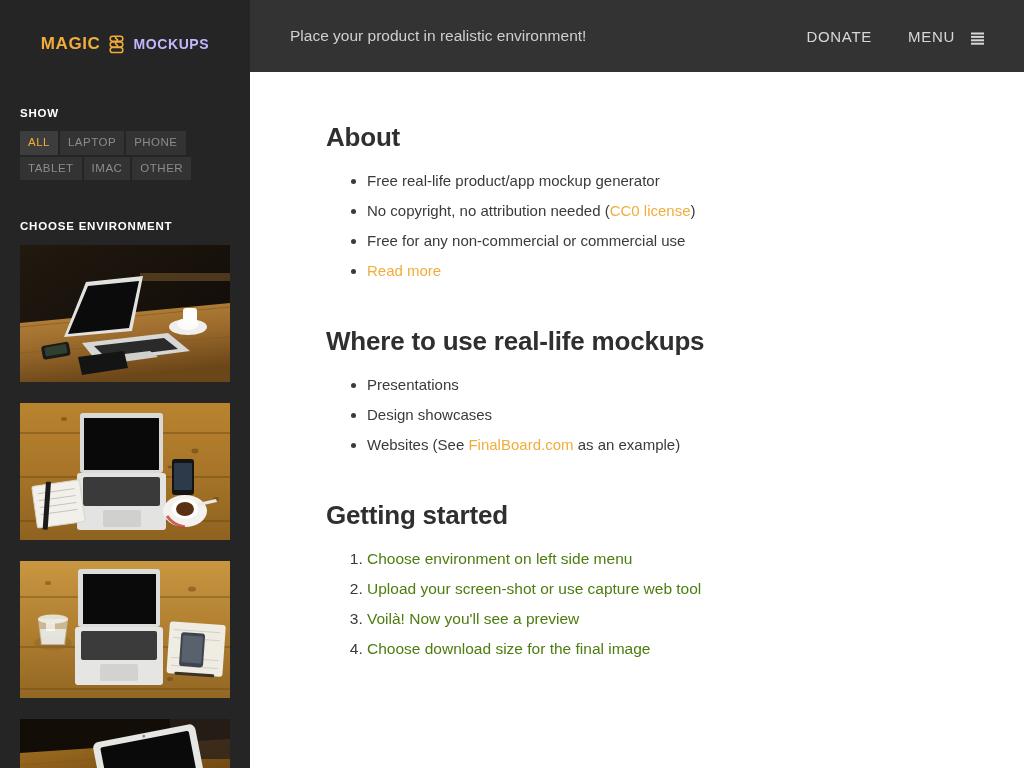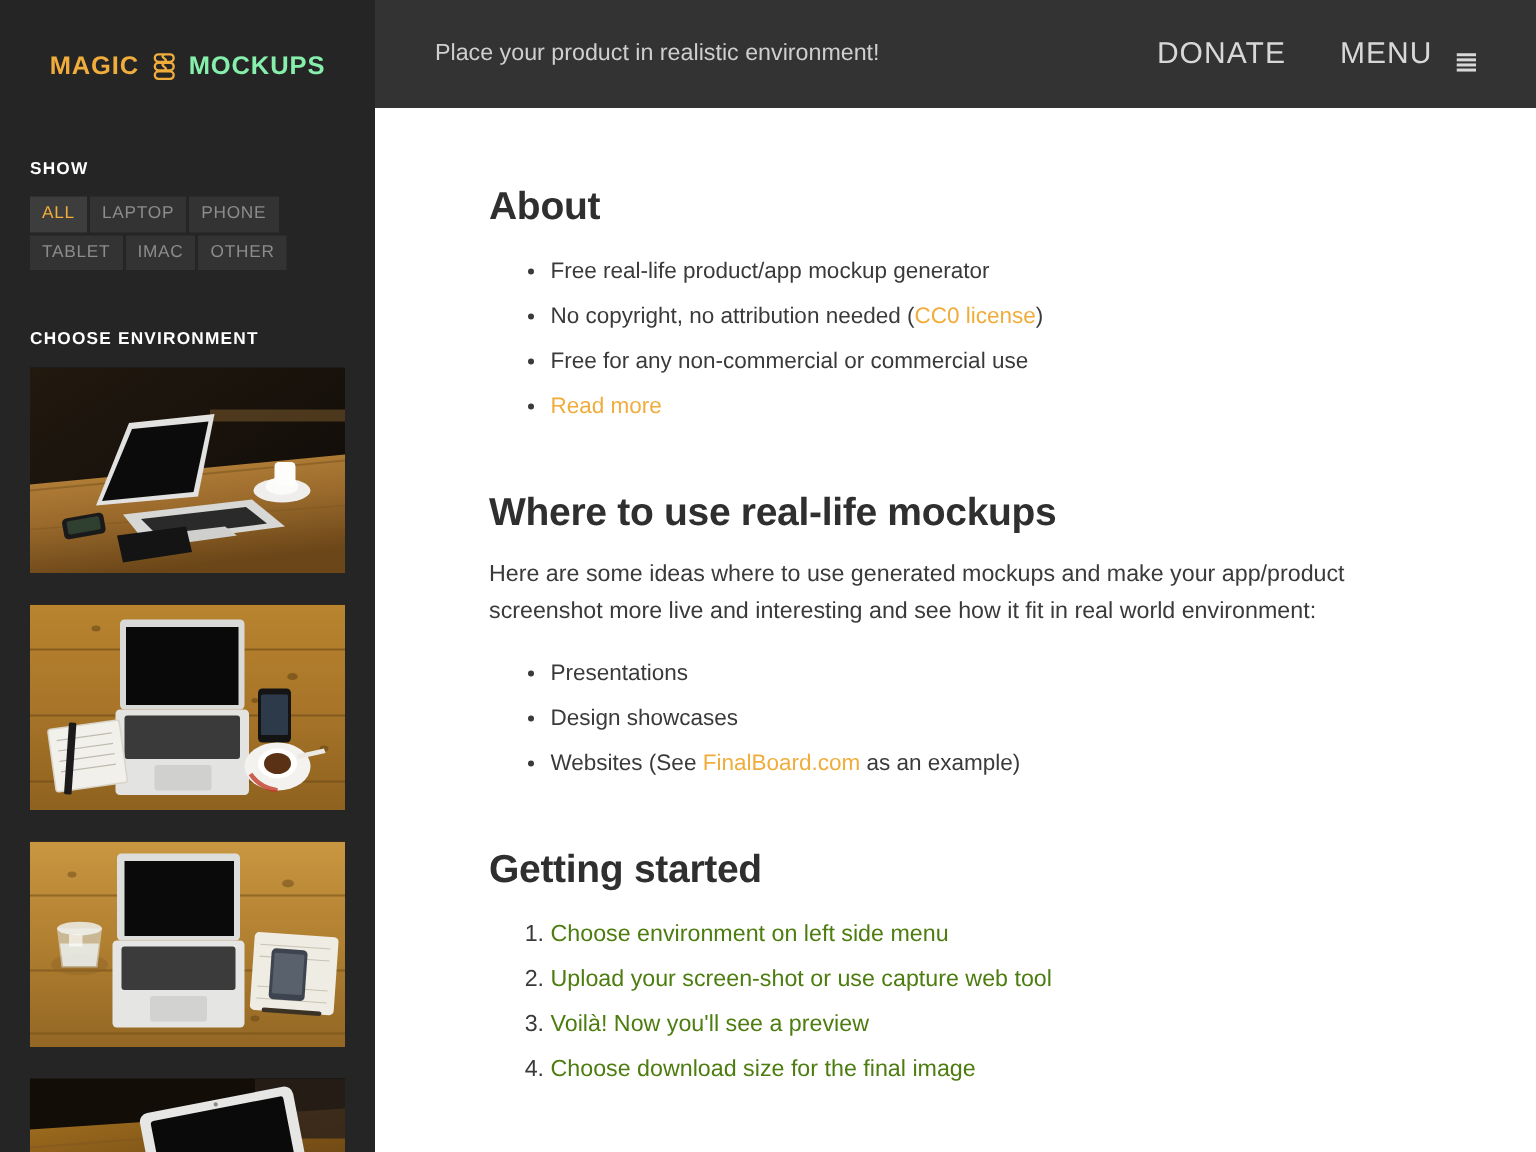--- a/index.html
+++ b/index.html
@@ -36,22 +36,22 @@
     gap: 9px;
     user-select: none;
   }
   .brand-magic {
     color: #f0ad3c;
     font-size: 17px;
     font-weight: bold;
     letter-spacing: 0.6px;
   }
   .brand-mockups {
-    color: #86efac;
-    font-size: 17px;
+    color: #c4b5fd;
+    font-size: 14px;
     font-weight: bold;
     letter-spacing: 0.6px;
   }
   .brand-icon {
     display: block;
     width: 15px;
     height: 19px;
   }
 
   .side-body { padding: 0 20px; }
@@ -118,21 +118,21 @@
     font-weight: normal;
   }
   .header-right {
     margin-left: auto;
     display: flex;
     align-items: center;
     gap: 36px;
   }
   .header-link {
     color: #d8d8d8;
-    font-size: 20px;
+    font-size: 15px;
     letter-spacing: 0.7px;
     text-decoration: none;
     cursor: pointer;
   }
   .menu-wrap {
     display: flex;
     align-items: flex-end;
     gap: 16px;
     cursor: pointer;
   }
@@ -423,21 +423,20 @@
       </li>
       <li>
         <span>Free for any non-commercial or commercial use</span>
       </li>
       <li>
         <a class="accent">Read more</a>
       </li>
     </ul>
 
     <h2 class="sec gap">Where to use real-life mockups</h2>
-    <p class="para">Here are some ideas where to use generated mockups and make your app/product screenshot more live and interesting and see how it fit in real world environment:</p>
     <ul class="bullets">
       <li>
         <span>Presentations</span>
       </li>
       <li>
         <span>Design showcases</span>
       </li>
       <li>
         <span>Websites (See </span><a class="accent">FinalBoard.com</a><span> as an example)</span>
       </li>

